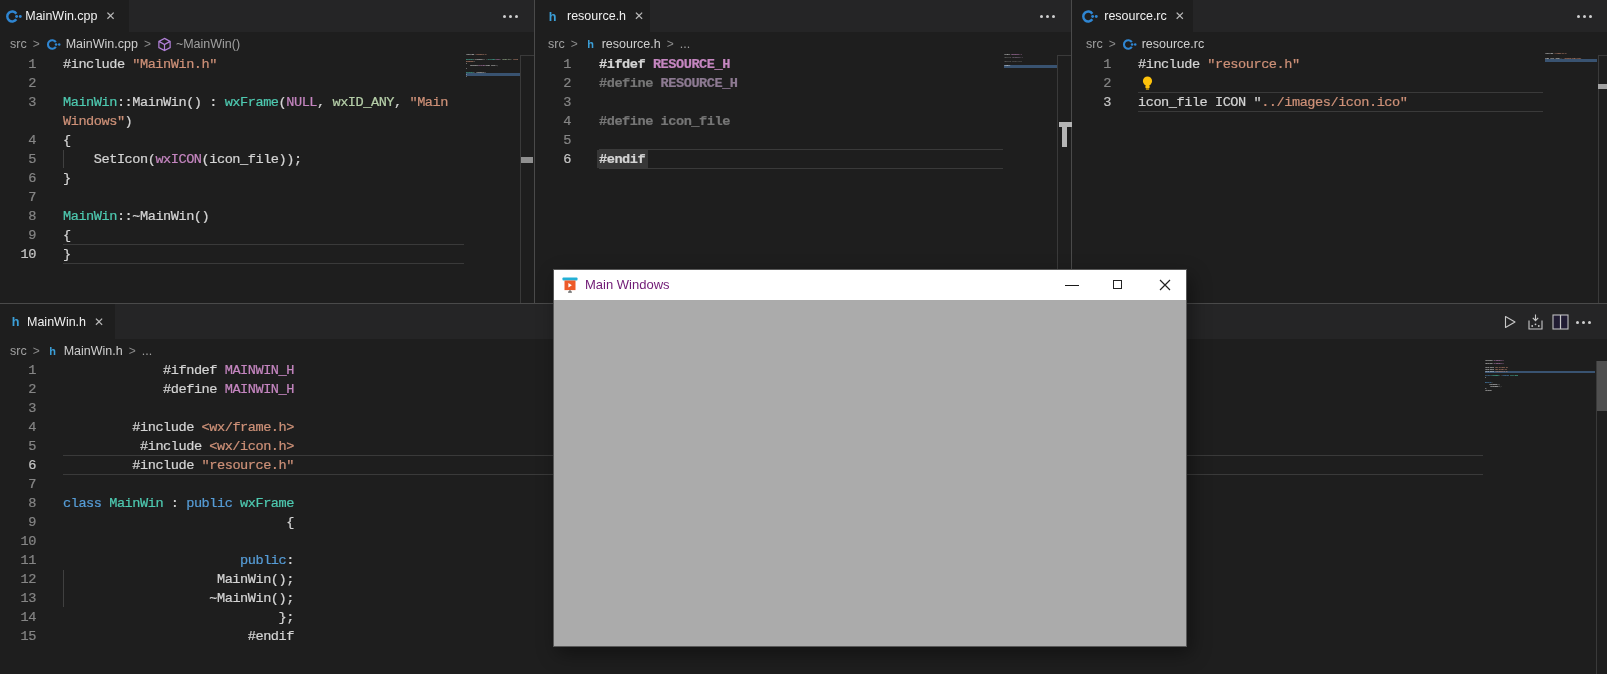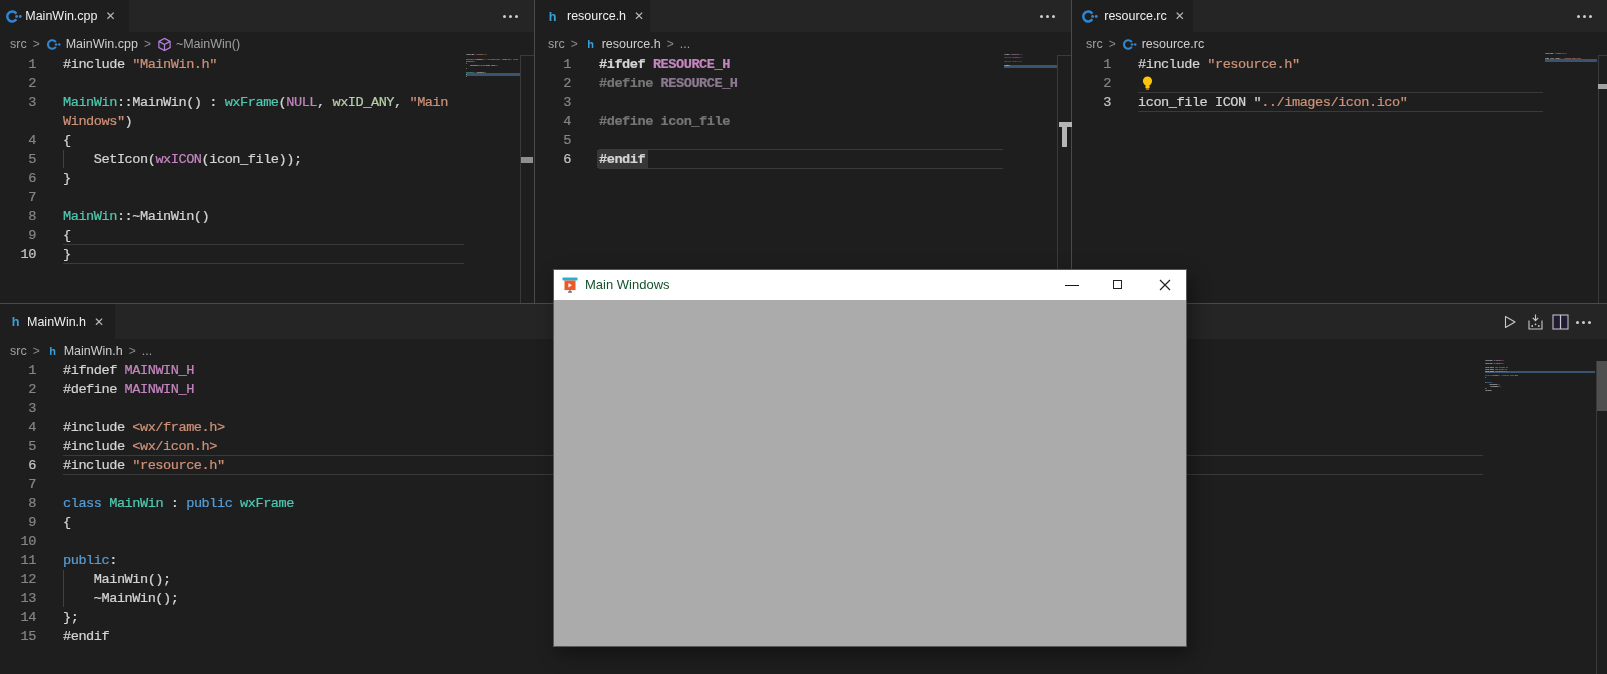--- a/index.html
+++ b/index.html
@@ -258,21 +258,21 @@
 <span class="anum">6</span>
 7
 8
 9
 10
 11
 12
 13
 14
 15</pre>
-<pre class="code" id="c4" style="left:63px; top:360.5px;">#ifndef <span class="mg">MAINWIN_H</span>
+<pre class="code" id="c4" style="left:63px; top:360.5px;text-align:right;">#ifndef <span class="mg">MAINWIN_H</span>
 #define <span class="mg">MAINWIN_H</span>
 
 #include <span class="st">&lt;wx/frame.h&gt;</span>
 #include <span class="st">&lt;wx/icon.h&gt;</span>
 #include <span class="st">"resource.h"</span>
 
 <span class="kw">class</span> <span class="ty">MainWin</span> : <span class="kw">public</span> <span class="ty">wxFrame</span>
 {
 
 <span class="kw">public</span>:
@@ -308,20 +308,20 @@
   <div style="position:absolute; left:0; top:0; width:100%; height:30px; background:#ffffff;"></div>
   <div id="appicon" style="position:absolute; left:8px; top:7px; width:16px; height:16px;">
       <svg width="16" height="16" viewBox="0 0 16 16" style="display:block">
         <rect x="0.5" y="0.5" width="15" height="3" rx="0.8" fill="#24b0d5"></rect>
         <rect x="2.5" y="3.5" width="11" height="9.6" fill="#ed5a29"></rect>
         <path d="M6.4 6.1 L9.9 8.3 L6.4 10.5 Z" fill="#ffffff"></path>
         <path d="M8 13.1 L8 14.2 M6.1 15.2 L9.9 15.2 M6.6 14.8 L9.4 14.8" stroke="#6a6a6a" stroke-width="1.2"></path>
       </svg>
     </div>
   <div style="position:absolute; left:31px; top:0; height:30px; display:flex; align-items:center;
-       font:13px 'Liberation Sans',sans-serif; color:#14532d;">Main Windows</div>
+       font:13px 'Liberation Sans',sans-serif; color:#701a75;">Main Windows</div>
 
   <div style="position:absolute; left:511px; top:15.2px; width:14px; height:1.4px; background:#1a1a1a;"></div>
   <div style="position:absolute; left:559px; top:10px; width:9px; height:9px; border:1px solid #222;"></div>
   <svg style="position:absolute; left:605px; top:9px;" width="12" height="12" viewBox="0 0 12 12">
     <path d="M1 1 L11 11 M11 1 L1 11" stroke="#222" stroke-width="1.2"></path>
   </svg>
 </div>
 
 </body></html>

